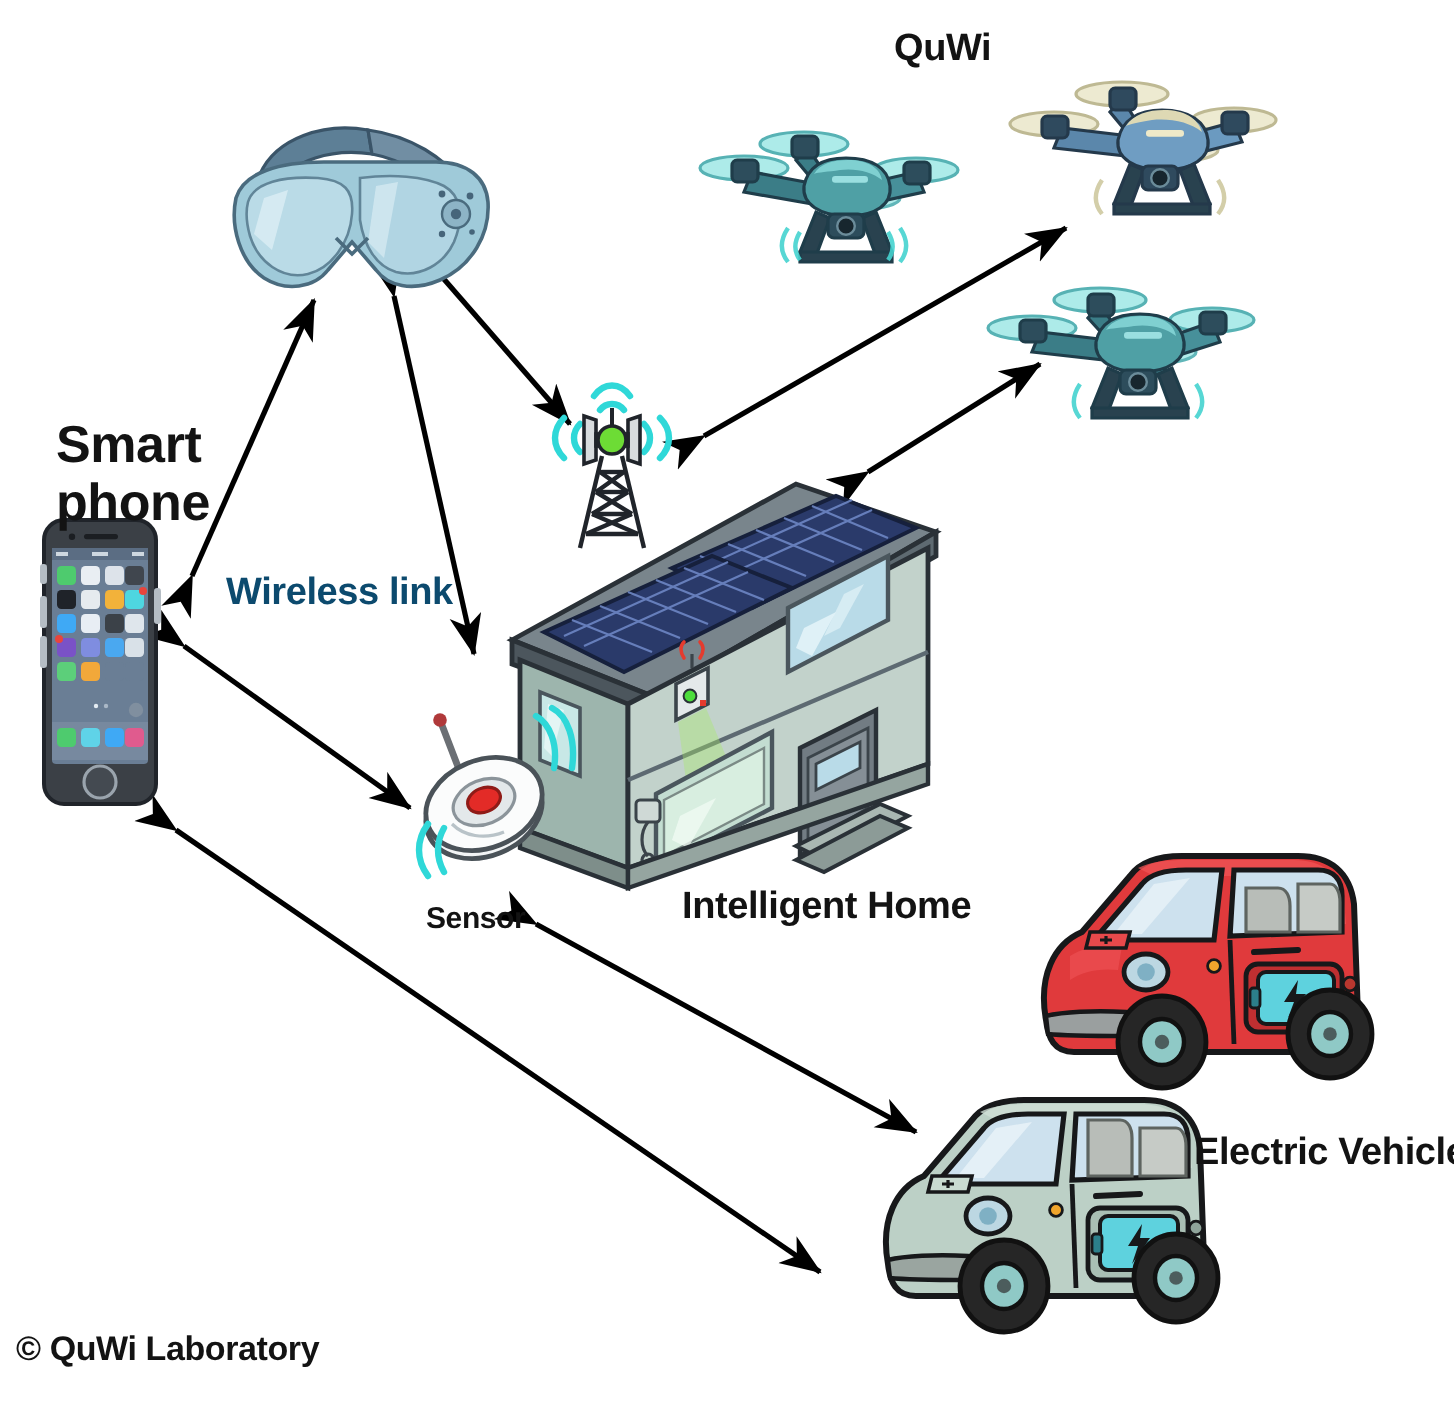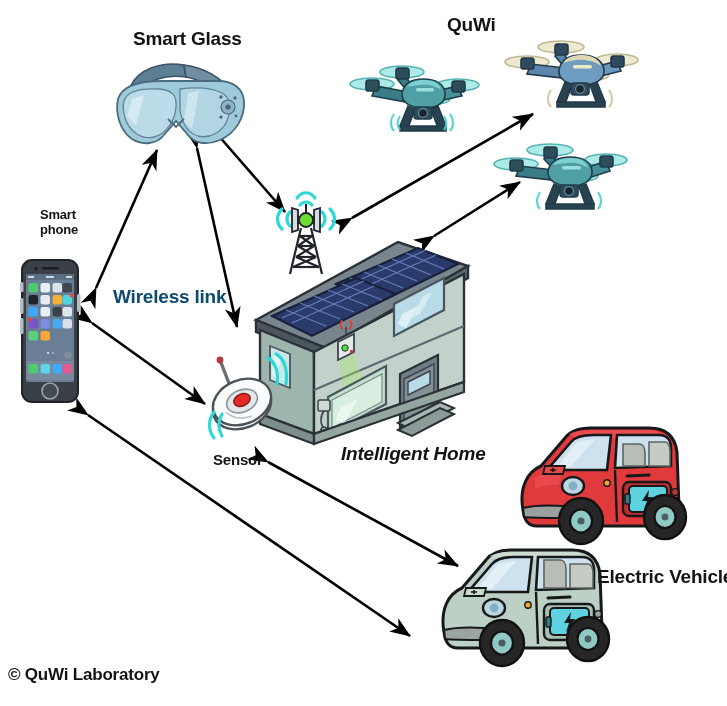--- a/index.html
+++ b/index.html
@@ -27,24 +27,24 @@
     position: absolute;
     font-family: "Liberation Sans", sans-serif;
     font-weight: bold;
     color: #131313;
     white-space: pre;
     line-height: 1.12;
     letter-spacing: -0.2px;
   }
   .label.lbl-smart-glass { left: 133px; top: 28px; font-size: 19px; }
   .label.lbl-drone { left: 447px; top: 14px; font-size: 19px; }
-  .label.lbl-smartphone { left: 40px; top: 208px; font-size: 13px; }
+  .label.lbl-smartphone { left: 28px; top: 208px; font-size: 26px; }
   .label.lbl-wireless { left: 113px; top: 286px; font-size: 19px; color: #0c4a6e; }
   .label.lbl-sensor { left: 213px; top: 452px; font-size: 15px; }
-  .label.lbl-home { left: 341px; top: 443px; font-size: 19px; font-style: italic; }
+  .label.lbl-home { left: 341px; top: 443px; font-size: 19px; }
   .label.lbl-ev { left: 597px; top: 566px; font-size: 19px; }
   .label.lbl-credit { left: 8px; top: 665px; font-size: 17px; }
 
   .node {
     position: absolute;
   }
   .node svg { display: block; overflow: visible; }
 </style>
 </head>
 <body>
@@ -99,21 +99,20 @@
       <circle cx="128" cy="52" r="7" fill="#8db4c6" stroke="#4a6b7e" stroke-width="1.2"></circle>
       <circle cx="128" cy="52" r="2.6" fill="#46657a"></circle>
       <circle cx="121" cy="42" r="1.7" fill="#46657a"></circle>
       <circle cx="135" cy="43" r="1.7" fill="#46657a"></circle>
       <circle cx="121" cy="62" r="1.6" fill="#46657a"></circle>
       <circle cx="136" cy="61" r="1.4" fill="#46657a"></circle>
 
       <path d="M68,64 L76,72 L84,64" fill="none" stroke="#4a6b7e" stroke-width="1.8"></path>
     </svg>
   </div>
-  <div class="label lbl-smart-glass">Smart Glass</div>
 
   <div class="node" style="left:350px; top:52px;">
     <svg width="132" height="88" viewBox="0 0 132 88">
       <g stroke="#1f3d4a" stroke-width="1.6">
 
         <ellipse cx="22" cy="32" rx="22" ry="6" fill="#9fe8e6" stroke="#3aa5a8" opacity="0.85"></ellipse>
         <ellipse cx="52" cy="20" rx="22" ry="6" fill="#9fe8e6" stroke="#3aa5a8" opacity="0.85"></ellipse>
         <ellipse cx="108" cy="33" rx="21" ry="6" fill="#9fe8e6" stroke="#3aa5a8" opacity="0.85"></ellipse>
         <ellipse cx="80" cy="47" rx="20" ry="5.6" fill="#9fe8e6" stroke="#3aa5a8" opacity="0.8"></ellipse>
 

